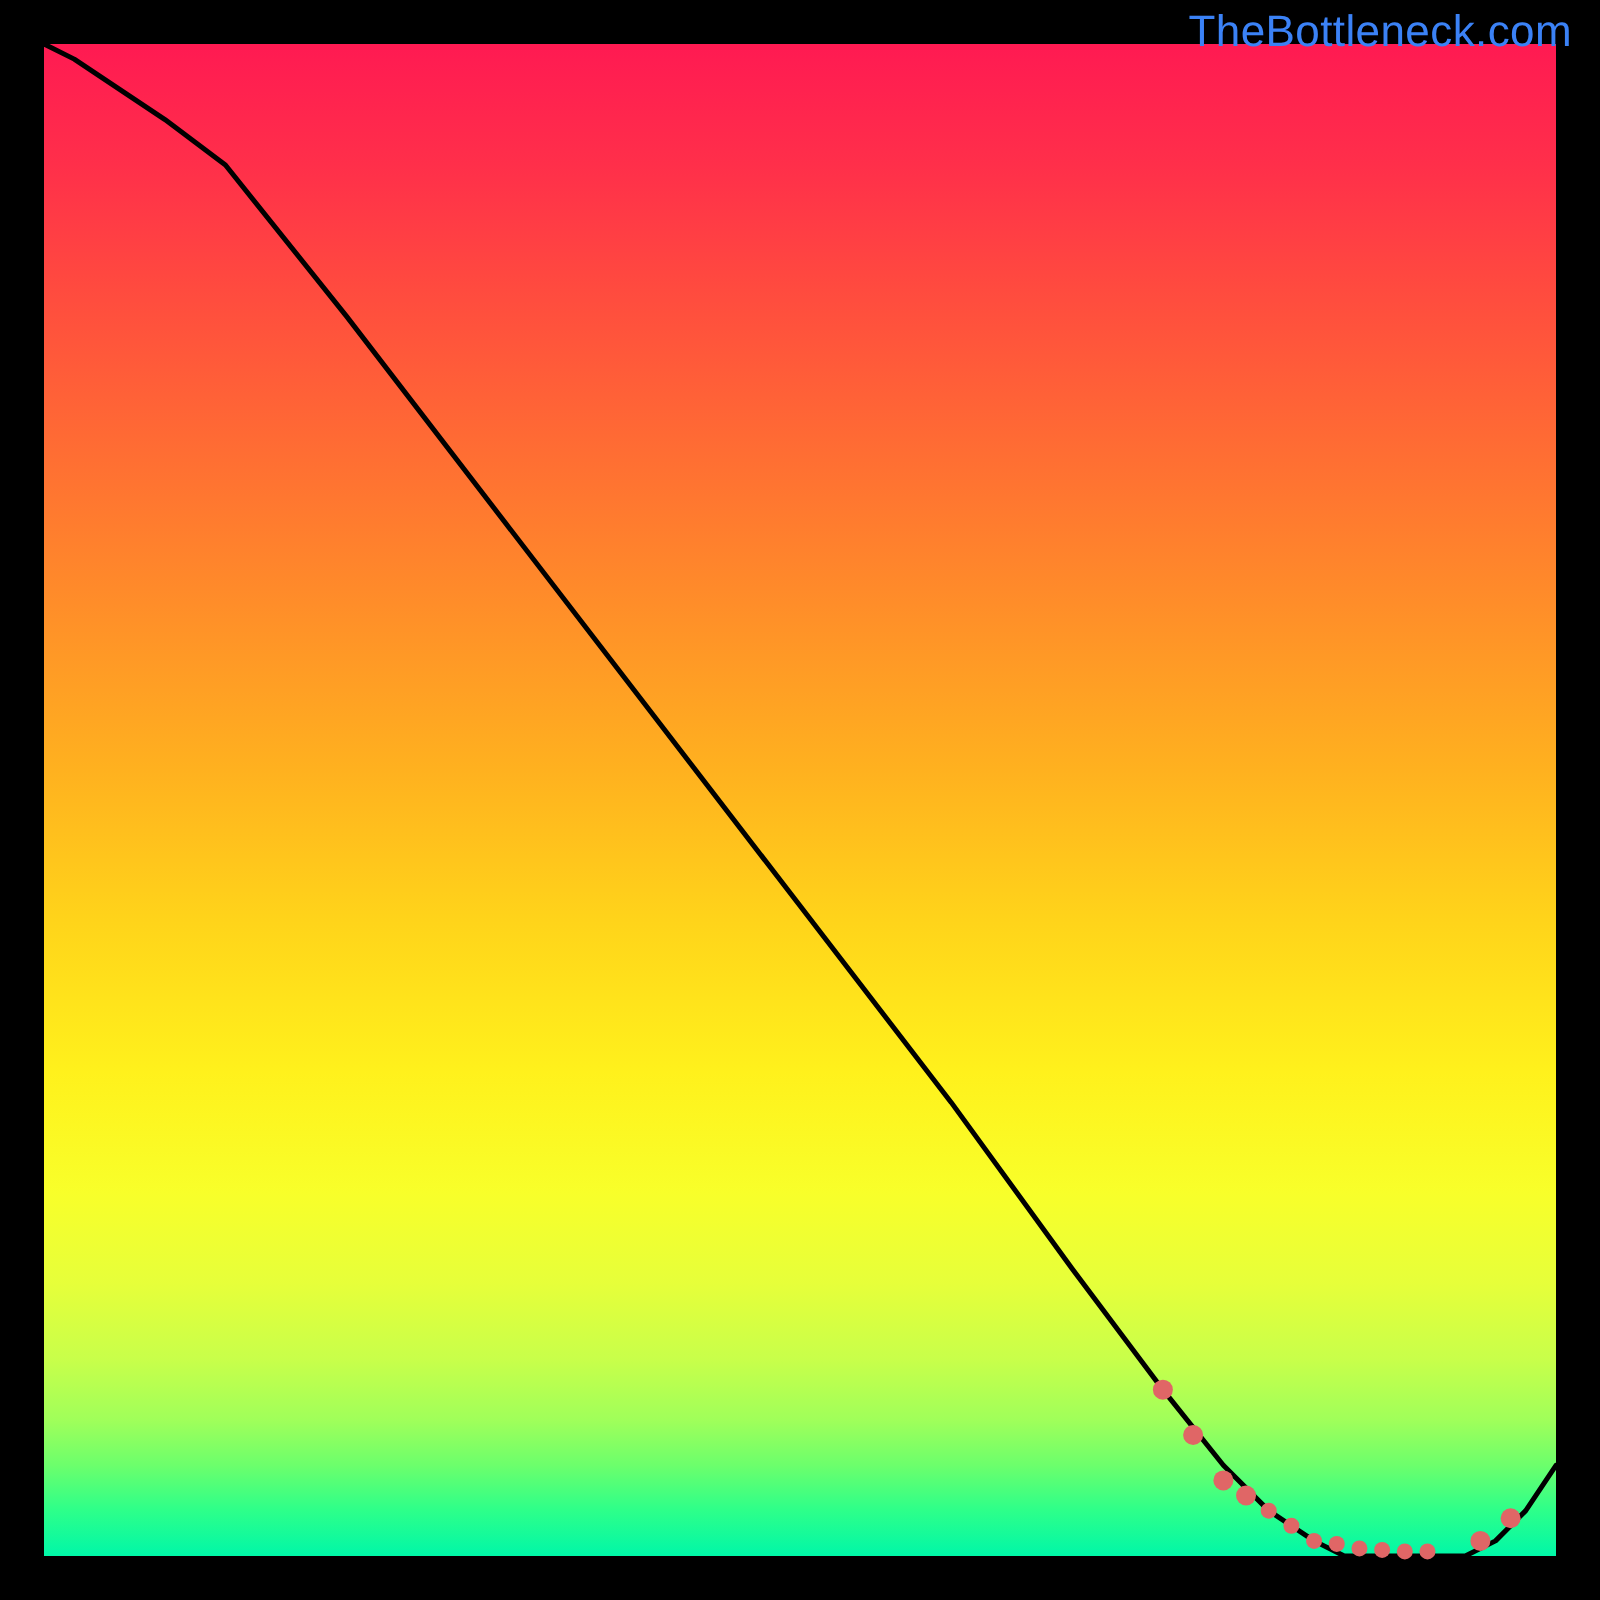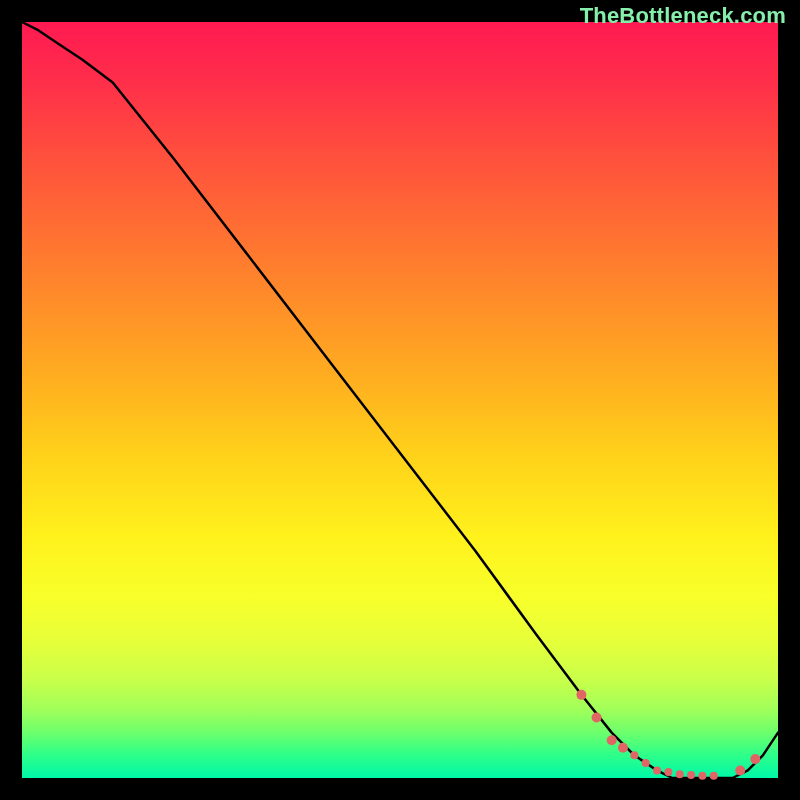--- a/index.html
+++ b/index.html
@@ -42,23 +42,23 @@
       #a0ff5a 91%,
       #6cff6c 94%,
       #2dff8a 97%,
       #00f7a8 100%
     );
   }
   .watermark {
     position: absolute;
     top: 3px;
     right: 14px;
-    color: #86efac;
+    color: #3b82f6;
     font-size: 22px;
-    font-weight: 700;
+    font-weight: 400;
     letter-spacing: 0.2px;
   }
   svg.curve {
     position: absolute;
     left: 0;
     top: 0;
     width: 756px;
     height: 756px;
     overflow: visible;
   }

